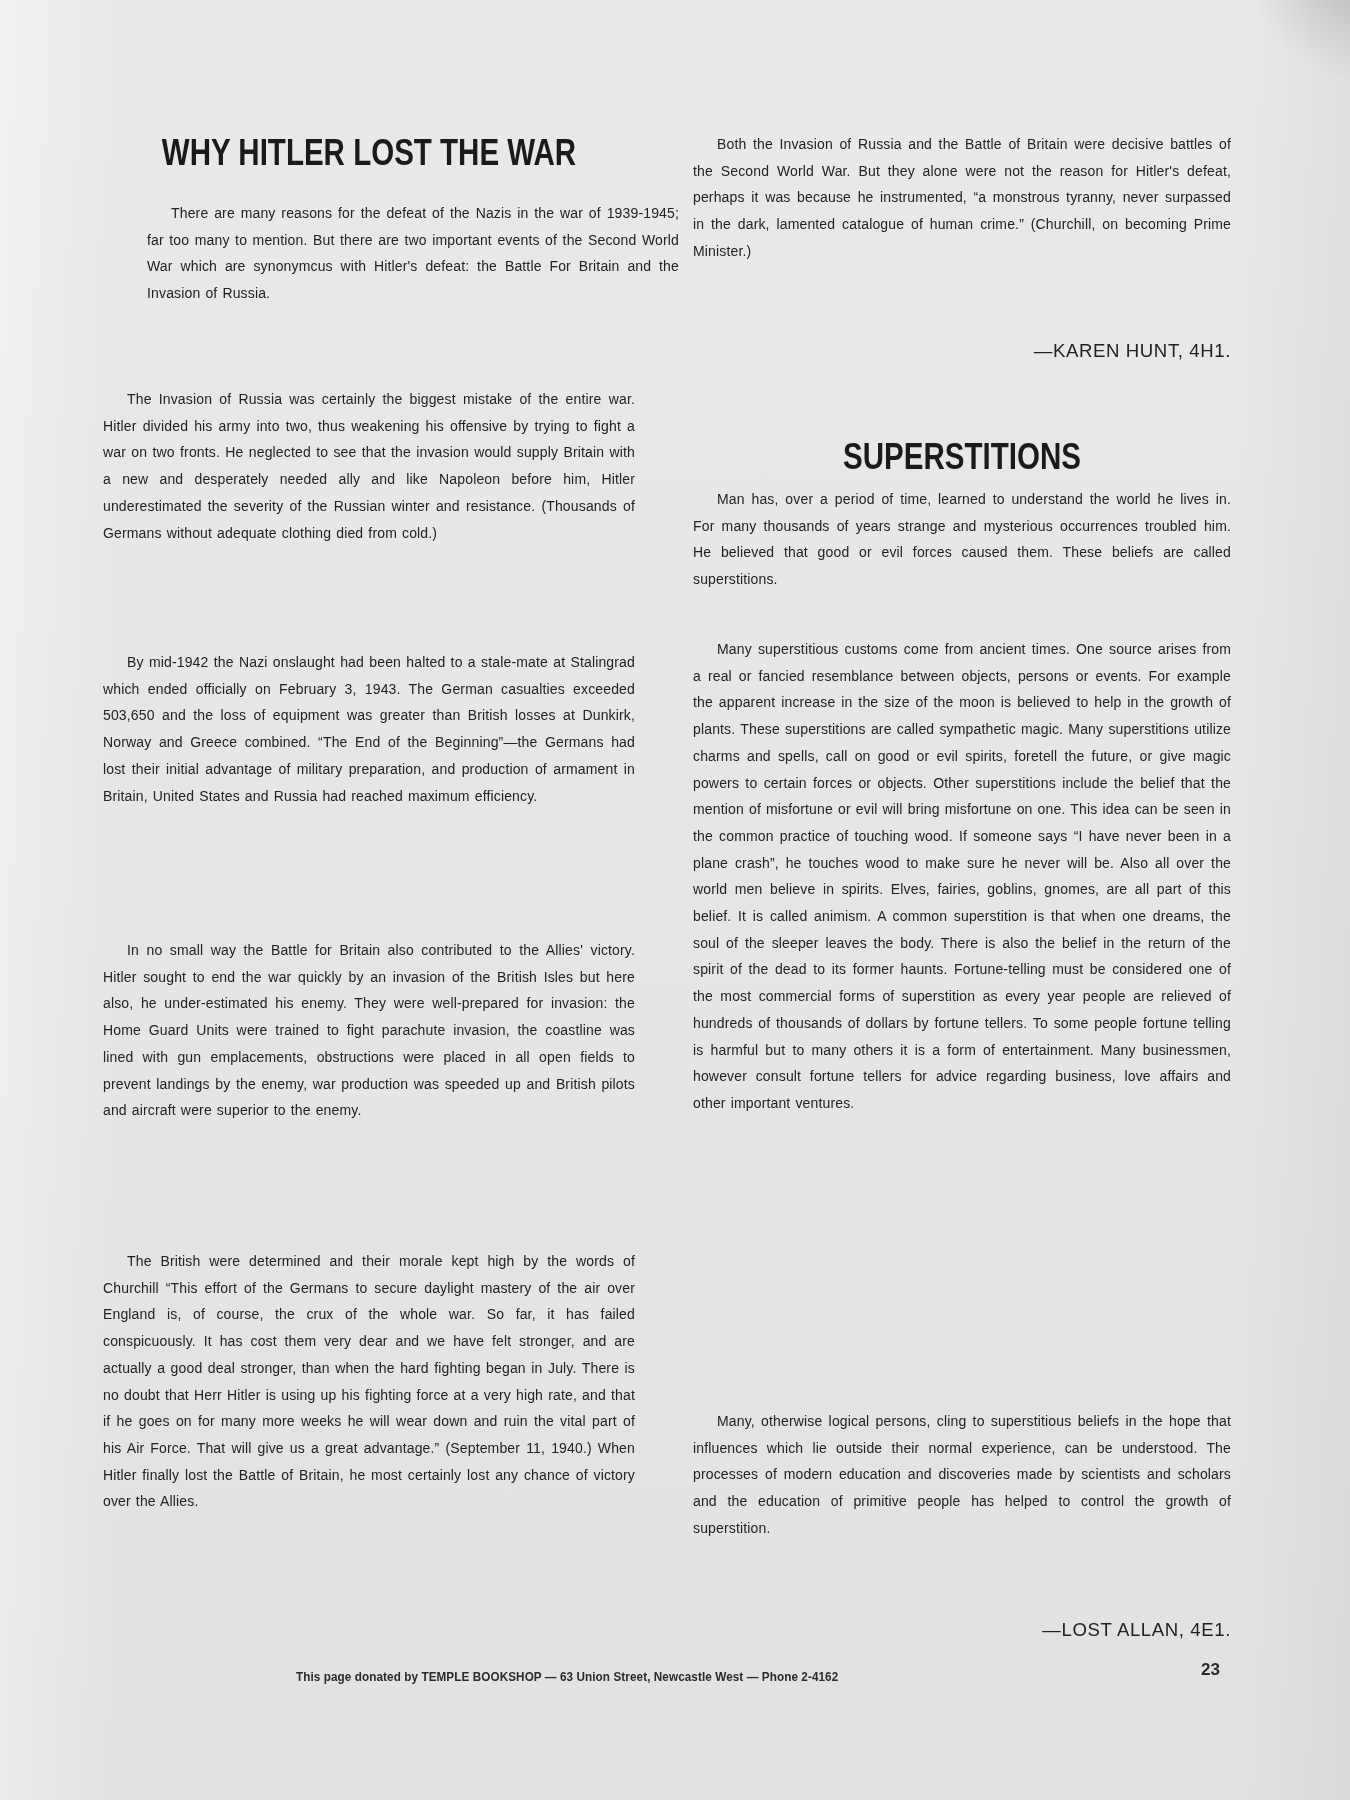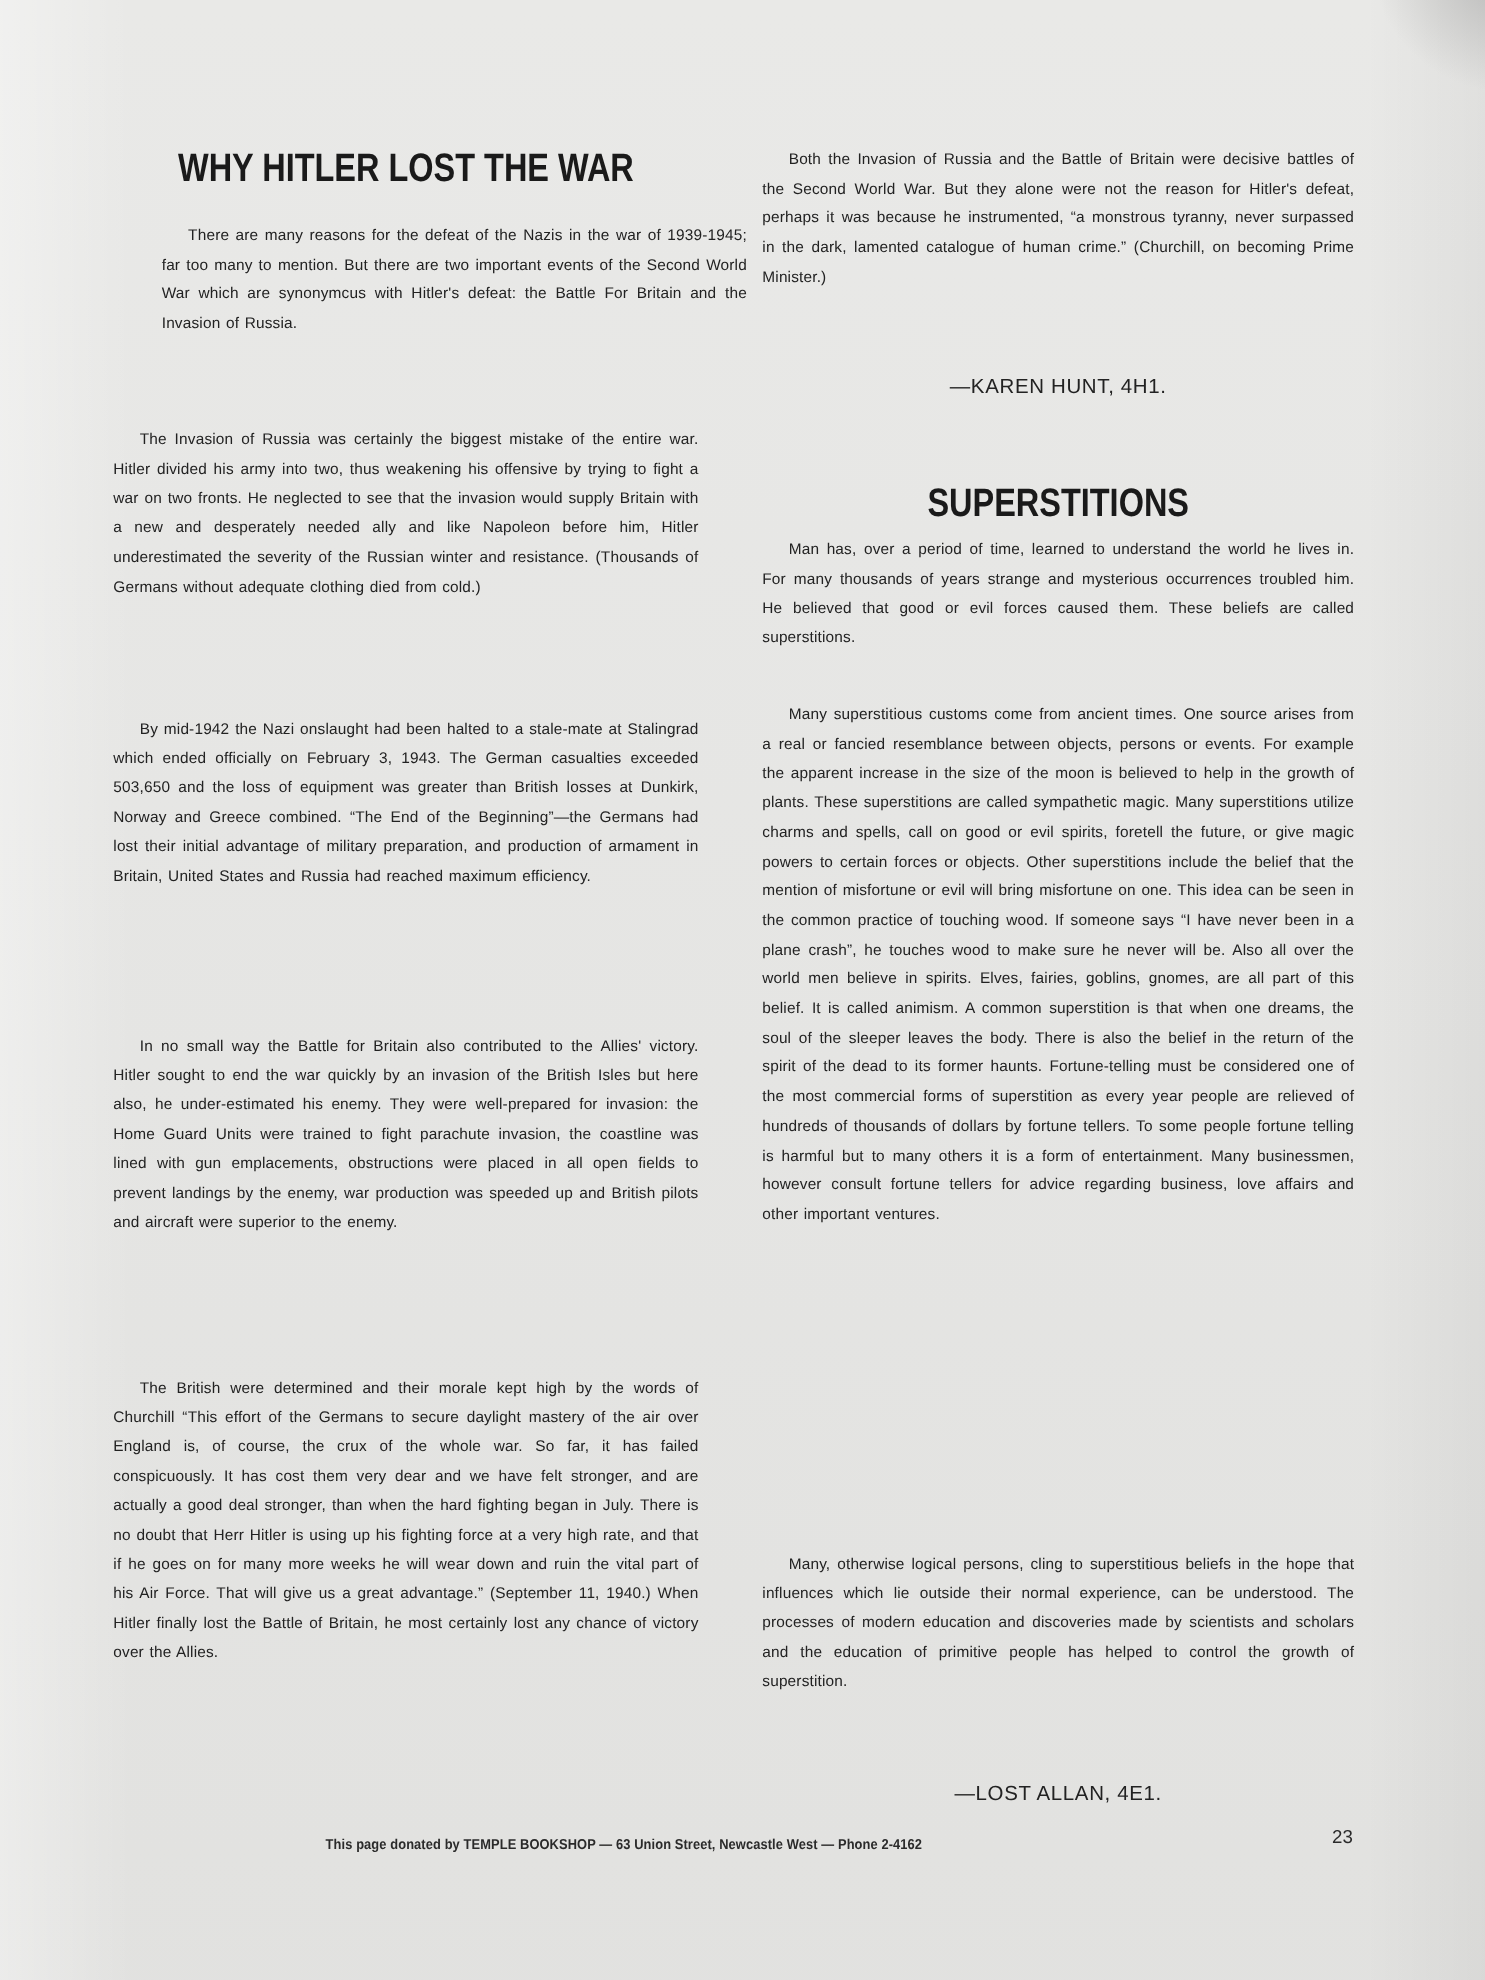--- a/index.html
+++ b/index.html
@@ -57,21 +57,21 @@
     text-indent: 24px;
     margin: 0;
     hyphens: manual;
     color: #222;
     letter-spacing: 0.15px;
     word-spacing: 1px;
   }
   .byline {
     font-size: 18.6px;
     line-height: 26.7px;
-    text-align: center;
+    text-align: right;
     margin: 0;
     letter-spacing: 0.6px;
     color: #222;
   }
   .footer {
     position: absolute;
     top: 1669px;
     left: 296px;
     font-size: 13px;
     font-weight: bold;
@@ -79,23 +79,22 @@
     letter-spacing: 0.1px;
     transform: scaleX(0.9);
     transform-origin: left center;
     white-space: nowrap;
   }
   .page-number {
     position: absolute;
     top: 1660px;
     left: 1201px;
     font-size: 17px;
-    font-weight: normal;
+    font-weight: bold;
     color: #2a2a2a;
-    margin-left: 10px;
   }
 </style>
 </head>
 <body>
 
 <div class="corner-shadow"></div>
 
 <div class="column col-left">
   <h1 class="headline" style="position:absolute; top:132px; left:0; width:532px;">WHY HITLER LOST THE WAR</h1>
 

